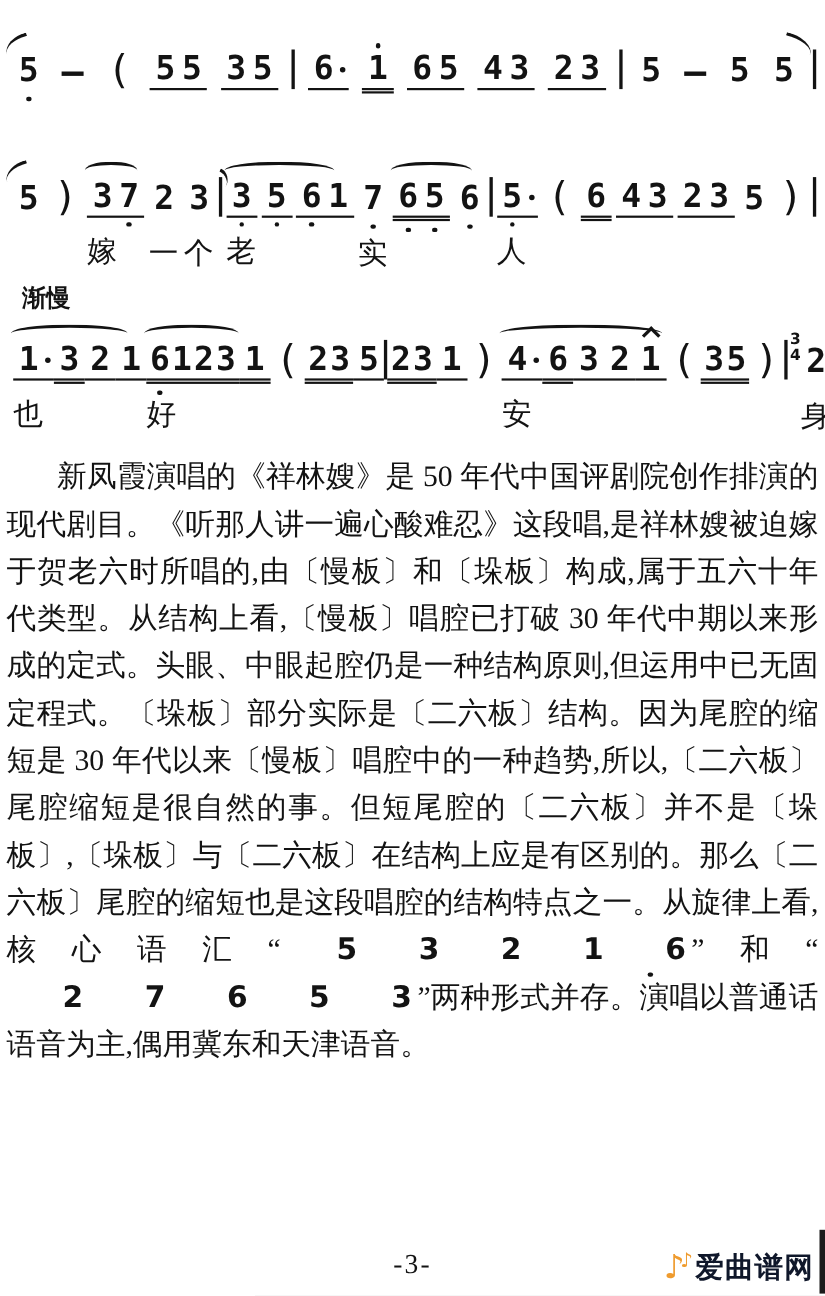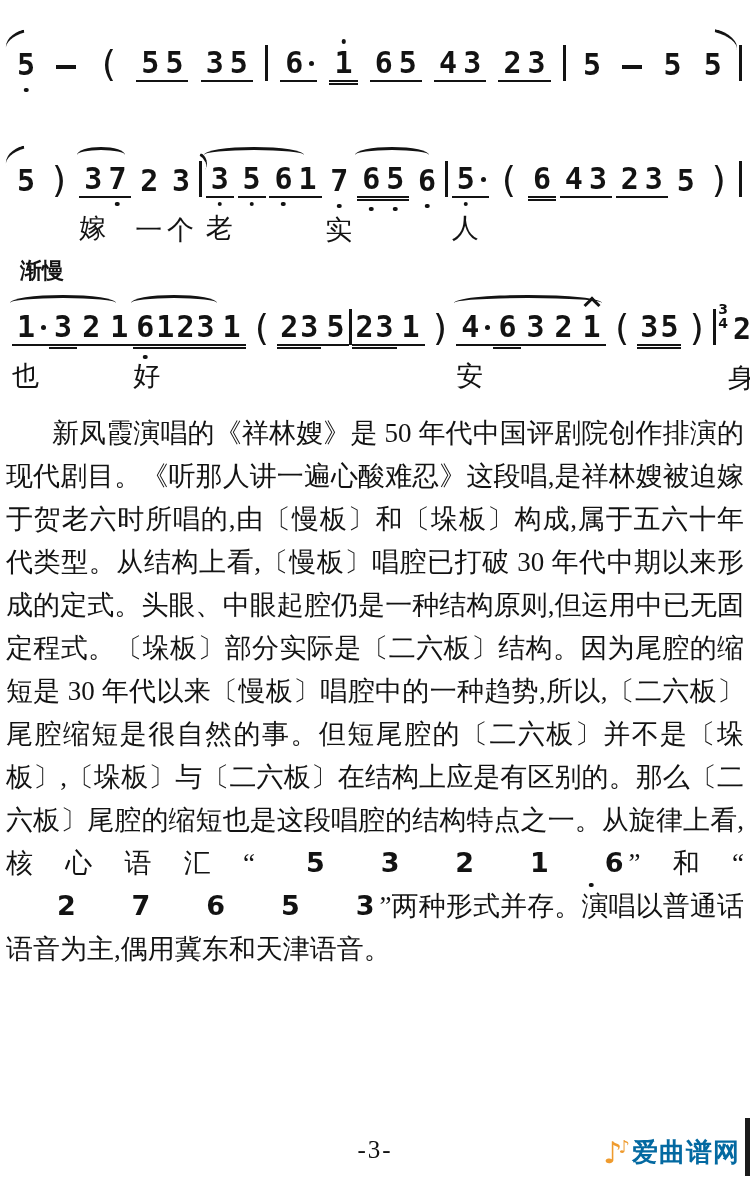--- a/index.html
+++ b/index.html
@@ -413,17 +413,17 @@
 
   <div class="article">
       <p class="para"><span class="ptext">新凤霞演唱的《祥林嫂》是 50 年代中国评剧院创作排演的现代剧目。《听那人讲一遍心酸难忍》这段唱,是祥林嫂被迫嫁于贺老六时所唱的,由〔慢板〕和〔垛板〕构成,属于五六十年代类型。从结构上看,〔慢板〕唱腔已打破 30 年代中期以来形成的定式。头眼、中眼起腔仍是一种结构原则,但运用中已无固定程式。〔垛板〕部分实际是〔二六板〕结构。因为尾腔的缩短是 30 年代以来〔慢板〕唱腔中的一种趋势,所以,〔二六板〕尾腔缩短是很自然的事。但短尾腔的〔二六板〕并不是〔垛板〕,〔垛板〕与〔二六板〕在结构上应是有区别的。那么〔二六板〕尾腔的缩短也是这段唱腔的结构特点之一。从旋律上看,核心语汇“</span><span class="nrun"><span class="nch">5</span><span class="nch">3</span><span class="nch">2</span><span class="nch">1</span><span class="nch">6<i class="db"></i></span></span><span class="ptext">”和“</span><span class="nrun"><span class="nch">2</span><span class="nch">7</span><span class="nch">6</span><span class="nch">5</span><span class="nch">3</span></span><span class="ptext">”两种形式并存。演唱以普通话语音为主,偶用冀东和天津语音。</span></p>
     </div>
 
   <div class="footer">-3-</div>
 
   <div class="watermark">
     <span class="wm-icon" style="color: rgb(239, 155, 46);">♪</span>
     <span class="wm-icon-small" style="color: rgb(239, 155, 46);">♪</span>
-    <span class="wm-text" style="color: #0369a1; text-align: right;">爱曲谱网</span>
+    <span class="wm-text" style="color: #0f172a; text-align: right;">爱曲谱网</span>
   </div>
 
   <div class="scan-mark"></div>
 </div>
 
 </body></html>

